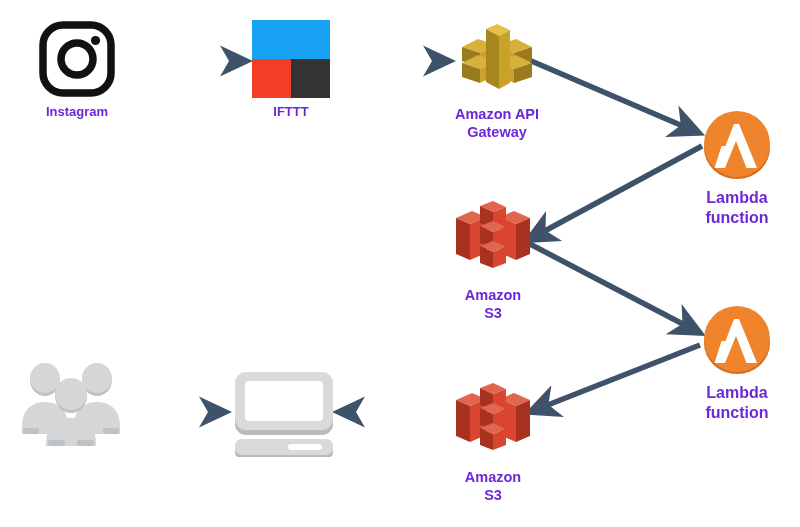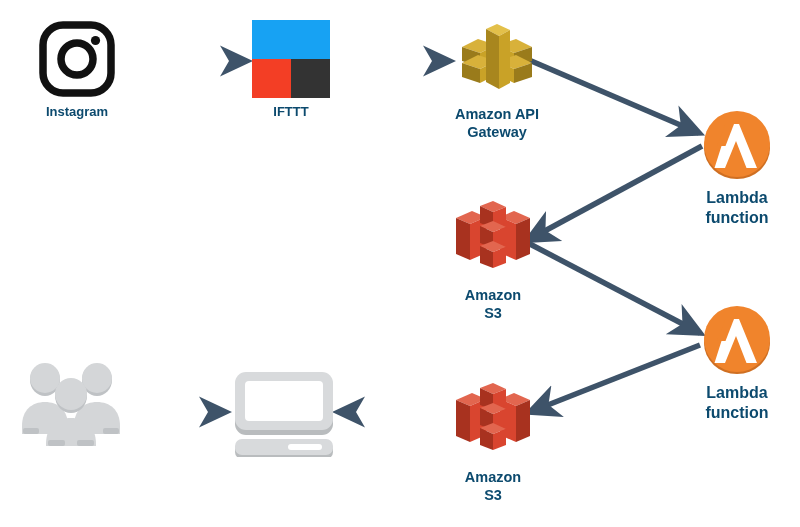--- a/index.html
+++ b/index.html
@@ -20,21 +20,21 @@
   .node {
     position: absolute;
     display: flex;
     flex-direction: column;
     align-items: center;
   }
   .node-label {
     margin-top: 6px;
     text-align: center;
     font-weight: bold;
-    color: #0c4a6e;
+    color: #6d28d9;
     line-height: 1.25;
     white-space: pre-line;
   }
   .label-lg { font-size: 14.5px; }
   .label-md { font-size: 13px; }
   .label-sm { font-size: 16px; }
 
   svg.edge-layer {
     position: absolute;
     left: 0;

